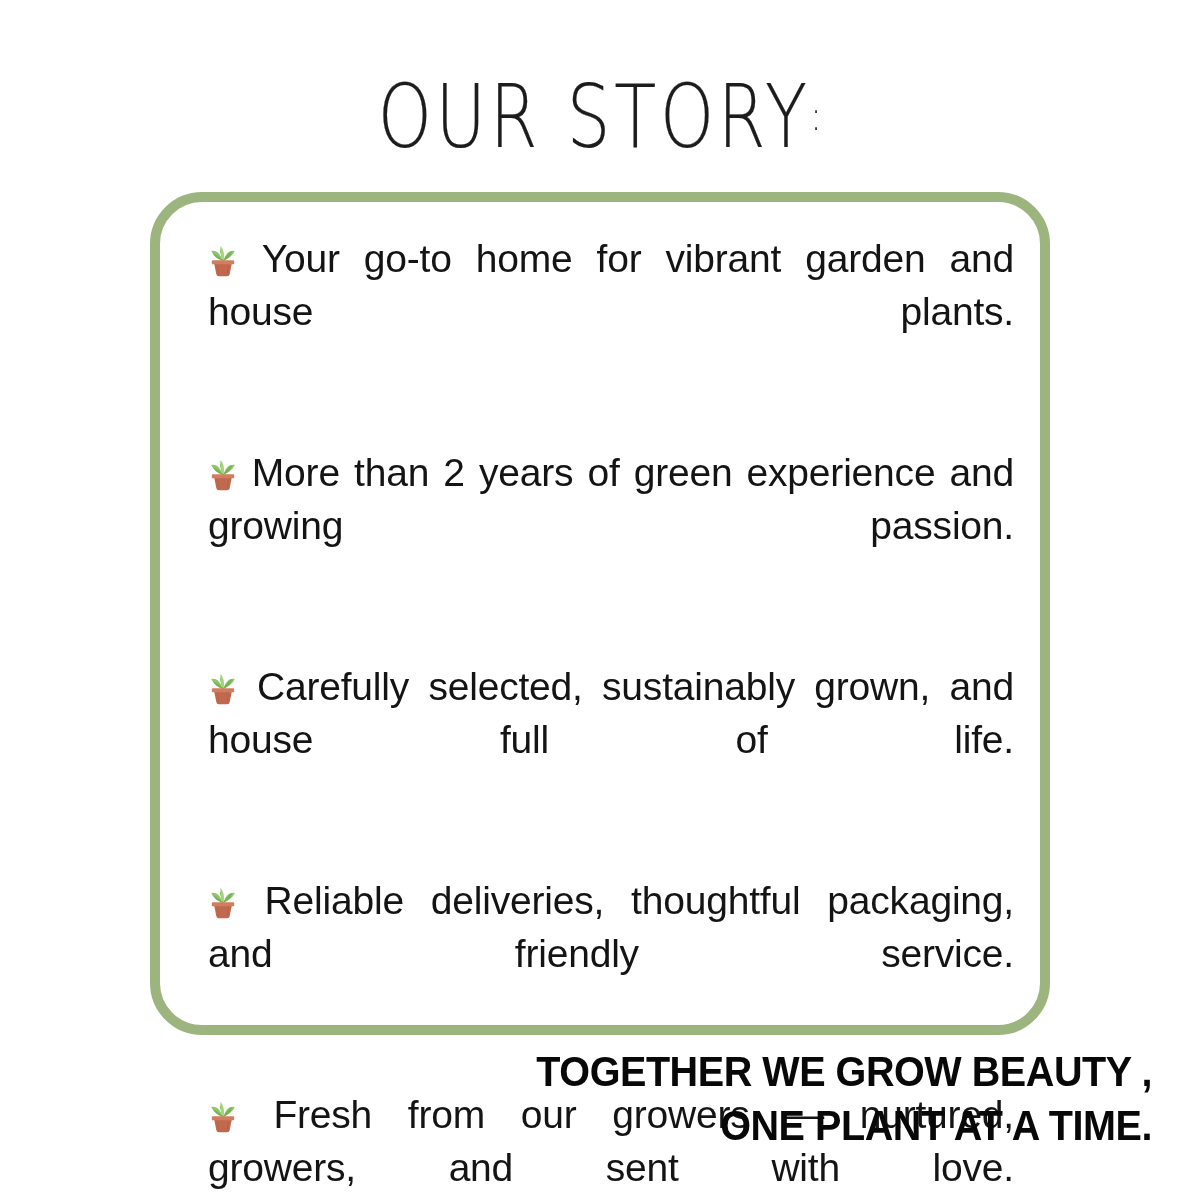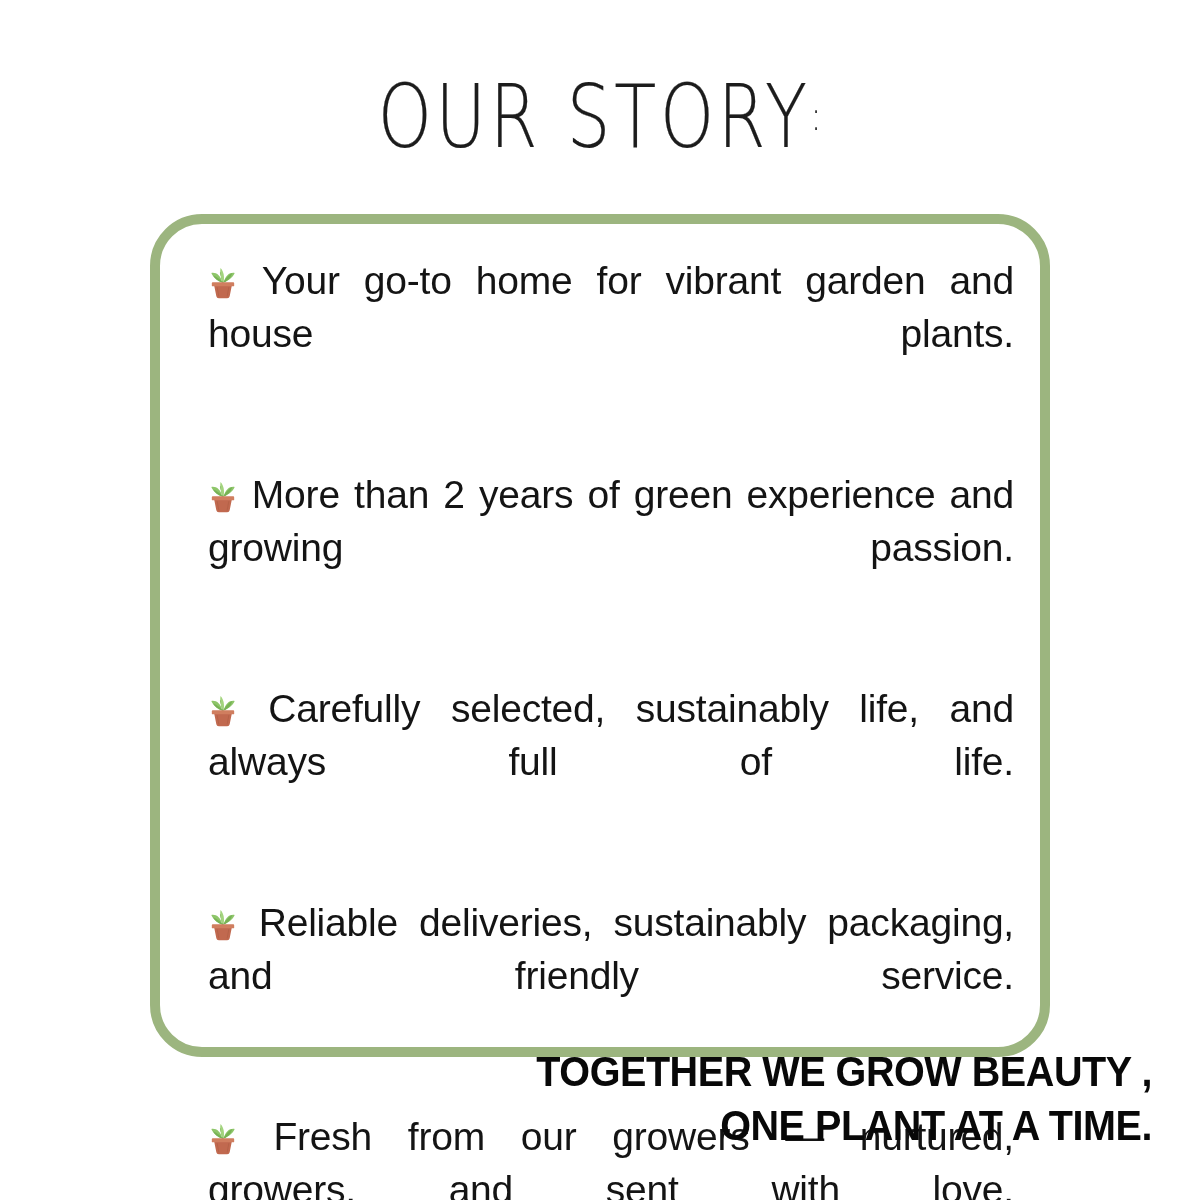--- a/index.html
+++ b/index.html
@@ -52,21 +52,20 @@
   .story-card {
     position: absolute;
     left: 150px;
     top: 192px;
     width: 900px;
     height: 843px;
     box-sizing: border-box;
     border: 10px solid #9cb57f;
     border-radius: 52px;
     background: #ffffff;
-    margin-top: 22px;
   }
 
   .story-list {
     position: absolute;
     left: 48px;
     top: 30px;
     width: 806px;
     margin: 0;
     padding: 0;
     list-style: none;
@@ -181,38 +180,38 @@
             <path d="M17 19 C11 17 6 13 4 8 C10 7 15 11 17 19 Z" fill="#8ec66a"></path>
             <path d="M19 19 C25 17 30 13 32 8 C26 7 21 11 19 19 Z" fill="#8ec66a"></path>
             <path d="M17.5 19 C15 13 14 7 15 2 C19 6 20 13 18.6 19 Z" fill="#a3d47e"></path>
             <path d="M18.4 19 C21 14 25 10 29 8 C28 13 24 18 19 19.4 Z" fill="#77b255"></path>
             <path d="M17.6 19 C14 15 10 12 6 11 C8 15 12 18 17 19.6 Z" fill="#77b255"></path>
             <path d="M7 21 H29 L26 36 Q25.6 38.4 23 38.4 H13 Q10.4 38.4 10 36 Z" fill="#c1694f"></path>
             <path d="M5.6 19.2 H30.4 Q31.4 19.2 31.4 20.6 V22.6 Q31.4 24 30.4 24 H5.6 Q4.6 24 4.6 22.6 V20.6 Q4.6 19.2 5.6 19.2 Z" fill="#d07e5f"></path>
             <path d="M11 25 L13 36" stroke="#a85a41" stroke-width="1.1" fill="none" opacity="0.55"></path>
             <path d="M25 25 L23 36" stroke="#a85a41" stroke-width="1.1" fill="none" opacity="0.55"></path>
           </svg>
-        </span><span class="item-text">   Carefully selected, sustainably life, and always full of life.</span>
-      </li>
-
-      <li class="story-item">
-        <span class="leaf-icon">
-          <svg class="leaf-svg" viewBox="0 0 36 40" xmlns="http://www.w3.org/2000/svg" aria-hidden="true">
-            <path d="M18 20 C17 14 16 10 15 7" stroke="#5d9142" stroke-width="1.6" fill="none"></path>
-            <path d="M17 19 C11 17 6 13 4 8 C10 7 15 11 17 19 Z" fill="#8ec66a"></path>
-            <path d="M19 19 C25 17 30 13 32 8 C26 7 21 11 19 19 Z" fill="#8ec66a"></path>
-            <path d="M17.5 19 C15 13 14 7 15 2 C19 6 20 13 18.6 19 Z" fill="#a3d47e"></path>
-            <path d="M18.4 19 C21 14 25 10 29 8 C28 13 24 18 19 19.4 Z" fill="#77b255"></path>
-            <path d="M17.6 19 C14 15 10 12 6 11 C8 15 12 18 17 19.6 Z" fill="#77b255"></path>
-            <path d="M7 21 H29 L26 36 Q25.6 38.4 23 38.4 H13 Q10.4 38.4 10 36 Z" fill="#c1694f"></path>
-            <path d="M5.6 19.2 H30.4 Q31.4 19.2 31.4 20.6 V22.6 Q31.4 24 30.4 24 H5.6 Q4.6 24 4.6 22.6 V20.6 Q4.6 19.2 5.6 19.2 Z" fill="#d07e5f"></path>
-            <path d="M11 25 L13 36" stroke="#a85a41" stroke-width="1.1" fill="none" opacity="0.55"></path>
-            <path d="M25 25 L23 36" stroke="#a85a41" stroke-width="1.1" fill="none" opacity="0.55"></path>
-          </svg>
-        </span><span class="item-text">   Reliable deliveries, sustainably packaging, and friendly service.</span>
+        </span><span class="item-text">   Carefully selected, sustainably grown, and house full of life.</span>
+      </li>
+
+      <li class="story-item">
+        <span class="leaf-icon">
+          <svg class="leaf-svg" viewBox="0 0 36 40" xmlns="http://www.w3.org/2000/svg" aria-hidden="true">
+            <path d="M18 20 C17 14 16 10 15 7" stroke="#5d9142" stroke-width="1.6" fill="none"></path>
+            <path d="M17 19 C11 17 6 13 4 8 C10 7 15 11 17 19 Z" fill="#8ec66a"></path>
+            <path d="M19 19 C25 17 30 13 32 8 C26 7 21 11 19 19 Z" fill="#8ec66a"></path>
+            <path d="M17.5 19 C15 13 14 7 15 2 C19 6 20 13 18.6 19 Z" fill="#a3d47e"></path>
+            <path d="M18.4 19 C21 14 25 10 29 8 C28 13 24 18 19 19.4 Z" fill="#77b255"></path>
+            <path d="M17.6 19 C14 15 10 12 6 11 C8 15 12 18 17 19.6 Z" fill="#77b255"></path>
+            <path d="M7 21 H29 L26 36 Q25.6 38.4 23 38.4 H13 Q10.4 38.4 10 36 Z" fill="#c1694f"></path>
+            <path d="M5.6 19.2 H30.4 Q31.4 19.2 31.4 20.6 V22.6 Q31.4 24 30.4 24 H5.6 Q4.6 24 4.6 22.6 V20.6 Q4.6 19.2 5.6 19.2 Z" fill="#d07e5f"></path>
+            <path d="M11 25 L13 36" stroke="#a85a41" stroke-width="1.1" fill="none" opacity="0.55"></path>
+            <path d="M25 25 L23 36" stroke="#a85a41" stroke-width="1.1" fill="none" opacity="0.55"></path>
+          </svg>
+        </span><span class="item-text">   Reliable deliveries, thoughtful packaging, and friendly service.</span>
       </li>
 
       <li class="story-item">
         <span class="leaf-icon">
           <svg class="leaf-svg" viewBox="0 0 36 40" xmlns="http://www.w3.org/2000/svg" aria-hidden="true">
             <path d="M18 20 C17 14 16 10 15 7" stroke="#5d9142" stroke-width="1.6" fill="none"></path>
             <path d="M17 19 C11 17 6 13 4 8 C10 7 15 11 17 19 Z" fill="#8ec66a"></path>
             <path d="M19 19 C25 17 30 13 32 8 C26 7 21 11 19 19 Z" fill="#8ec66a"></path>
             <path d="M17.5 19 C15 13 14 7 15 2 C19 6 20 13 18.6 19 Z" fill="#a3d47e"></path>
             <path d="M18.4 19 C21 14 25 10 29 8 C28 13 24 18 19 19.4 Z" fill="#77b255"></path>

